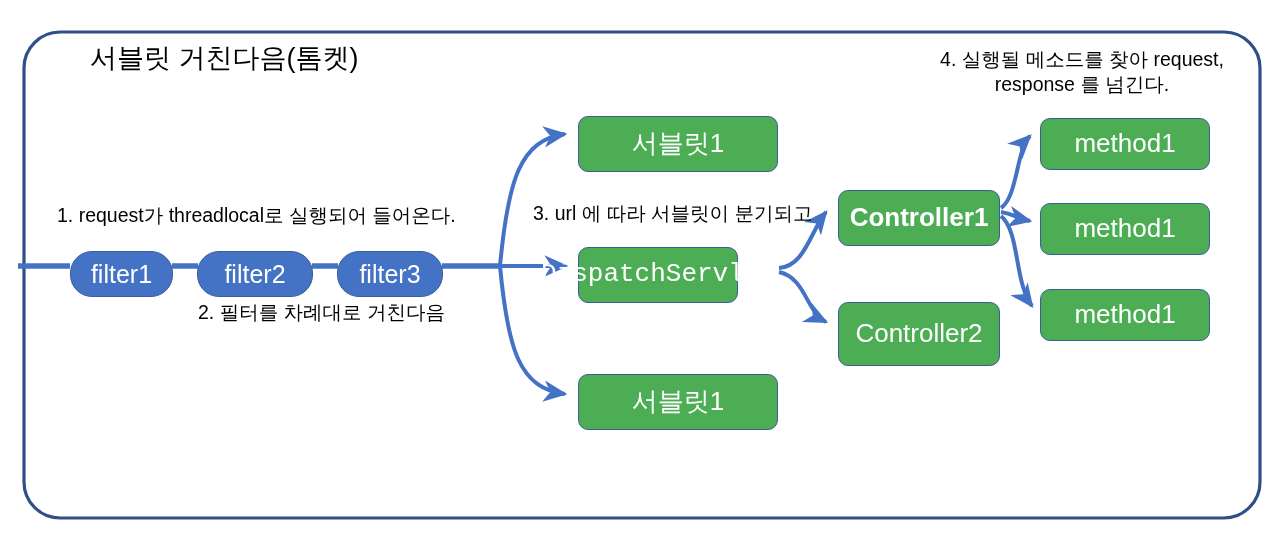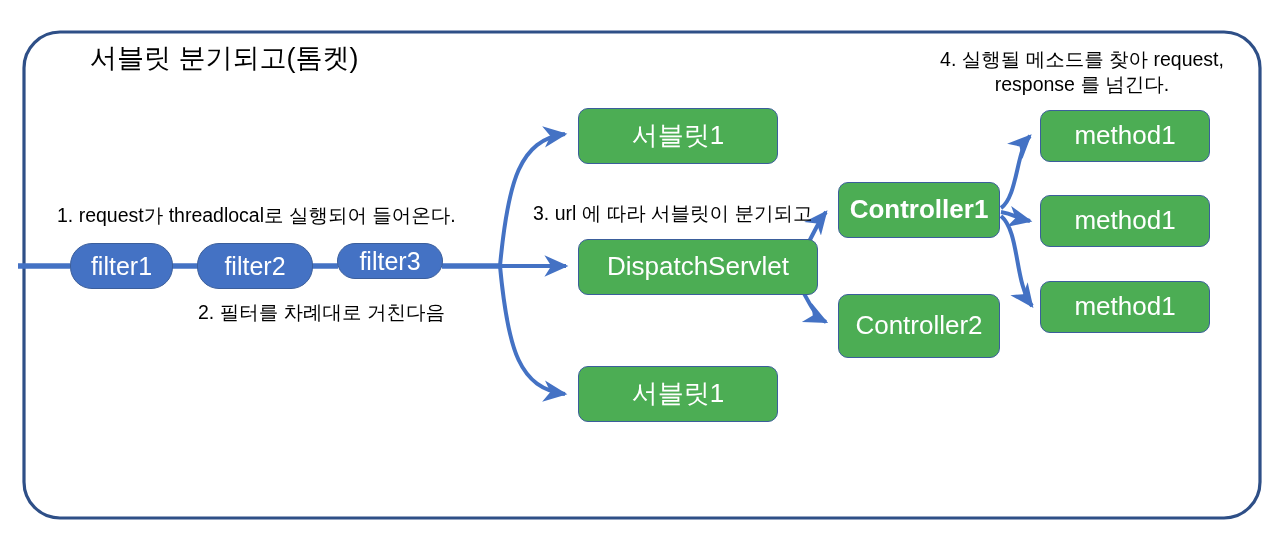--- a/index.html
+++ b/index.html
@@ -29,20 +29,21 @@
     position: absolute;
     box-sizing: border-box;
     display: flex;
     align-items: center;
     justify-content: center;
     border-radius: 10px;
     color: #ffffff;
     text-align: left;
     line-height: 1.05;
     white-space: nowrap;
+    margin-top: 8px;
   }
   .node.green {
     background: #4CAD54;
     border: 1.6px solid #3B5E9B;
     font-size: 26px;
   }
   .node.blue {
     background: #4472C4;
     border: 1.6px solid #3B5E9B;
     font-size: 25px;
@@ -94,34 +95,34 @@
 
     <path d="M779,272 C806,278 806,312 826,322" stroke="#4472C4" stroke-width="4" fill="none" marker-end="url(#arrowhead)"></path>
 
     <path d="M1001,208 C1018,196 1016,150 1030,136" stroke="#4472C4" stroke-width="4" fill="none" marker-end="url(#arrowhead)"></path>
 
     <path d="M1001,212 C1014,214 1016,218 1030,221" stroke="#4472C4" stroke-width="4" fill="none" marker-end="url(#arrowhead)"></path>
 
     <path d="M1001,216 C1020,232 1014,282 1032,306" stroke="#4472C4" stroke-width="4" fill="none" marker-end="url(#arrowhead)"></path>
   </svg>
 
-  <div class="title" style="left:90px; top:40px;">서블릿 분기되고(톰켓)</div>
+  <div class="title" style="left:90px; top:40px;">서블릿 거친다음(톰켓)</div>
 
   <div class="label" style="left:26px; top:203px;margin-left:31px;">1. request가 threadlocal로 실행되어 들어온다.</div>
   <div class="label" style="left:198px; top:300px;">2. 필터를 차례대로 거친다음</div>
   <div class="label" style="left:533px; top:201px;">3. url 에 따라 서블릿이 분기되고</div>
   <div class="label" style="left:932px; top:47px; width:300px;text-align:center;">4. 실행될 메소드를 찾아 request,
 response 를 넘긴다.</div>
 
   <div class="node blue" style="left:70px; top:243px; width:103px; height:46px;">filter1</div>
   <div class="node blue" style="left:197px; top:243px; width:116px; height:46px;">filter2</div>
-  <div class="node blue" style="left:337px; top:243px; width:106px; height:36px;">filter3</div>
+  <div class="node blue" style="left:337px; top:243px; width:106px; height:46px;">filter3</div>
 
   <div class="node green" style="left:578px; top:108px; width:200px; height:56px;">서블릿1</div>
-  <div class="node green" style="left:578px; top:239px; width:240px; height:56px;">DispatchServlet</div>
+  <div class="node green" style="left:578px; top:239px; width:160px; height:56px;font-family:Liberation Mono, monospace;">DispatchServlet</div>
   <div class="node green" style="left:578px; top:366px; width:200px; height:56px;">서블릿1</div>
 
   <div class="node green" style="left:838px; top:182px; width:162px; height:56px;font-weight:bold;">Controller1</div>
   <div class="node green" style="left:838px; top:294px; width:162px; height:64px;">Controller2</div>
 
   <div class="node green" style="left:1040px; top:110px; width:170px; height:52px;">method1</div>
   <div class="node green" style="left:1040px; top:195px; width:170px; height:52px;">method1</div>
   <div class="node green" style="left:1040px; top:281px; width:170px; height:52px;">method1</div>
 
 </div>

